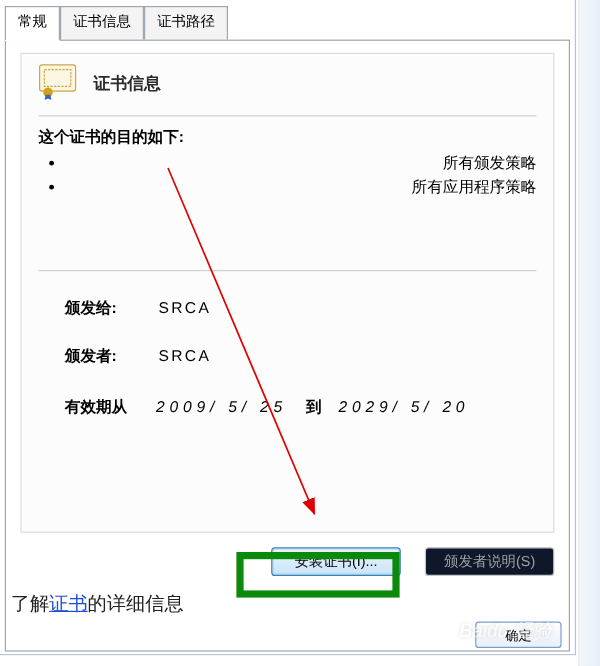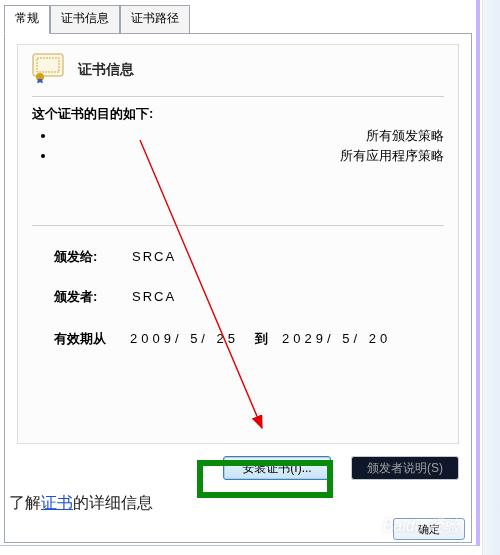--- a/index.html
+++ b/index.html
@@ -12,21 +12,21 @@
     height: 555px;
     position: relative;
     overflow: hidden;
   }
   .dialog {
     position: absolute;
     left: 0; top: 0;
     width: 480px;
     height: 546px;
     background: #fff;
-    border-right: 4px solid #c4b5fd;
+    border-right: 1px solid #c4b5fd;
     border-bottom: 1px solid #b9c6d6;
   }
   .tabs {
     display: flex;
     position: relative;
     margin-left: 4px;
     margin-top: 4px;
   }
   .tab {
     padding: 4px 10px 6px 10px;
@@ -73,21 +73,21 @@
   .hr { border-top: 1px solid #d0d0d0; margin: 0 0 8px 0; }
   .purpose-label { font-weight: bold; font-size: 13px; margin: 2px 0 4px 0; }
   .purpose-list { margin: 0 0 0 24px; padding: 0; }
   .purpose-list li { list-style: disc; margin: 2px 0; font-size: 13px; text-align: right; }
   .middle-hr { border-top: 1px solid #d0d0d0; margin-top: 60px; }
   .info-row { display: flex; align-items: baseline; margin-top: 22px; padding-left: 22px; font-size: 13px;}
   .info-label { font-weight: bold; width: 72px; }
   .info-value { margin-left: 6px; letter-spacing: 2px; }
   .validity-row { display:flex; align-items:baseline; margin-top:24px; padding-left:22px; font-size:13px;}
   .validity-row .lbl { font-weight: bold; width:72px;}
-  .validity-row .date { margin-left:4px; letter-spacing:4px;}
+  .validity-row .date { margin-left:4px; letter-spacing:4px;font-style:italic;}
   .validity-row .to { font-weight:bold; margin: 0 10px 0 16px;}
   .btn-row {
     position: absolute;
     bottom: 62px;
     left: 0; right: 0;
     display: flex;
     justify-content: flex-end;
     gap: 20px;
     padding-right: 12px;
   }

